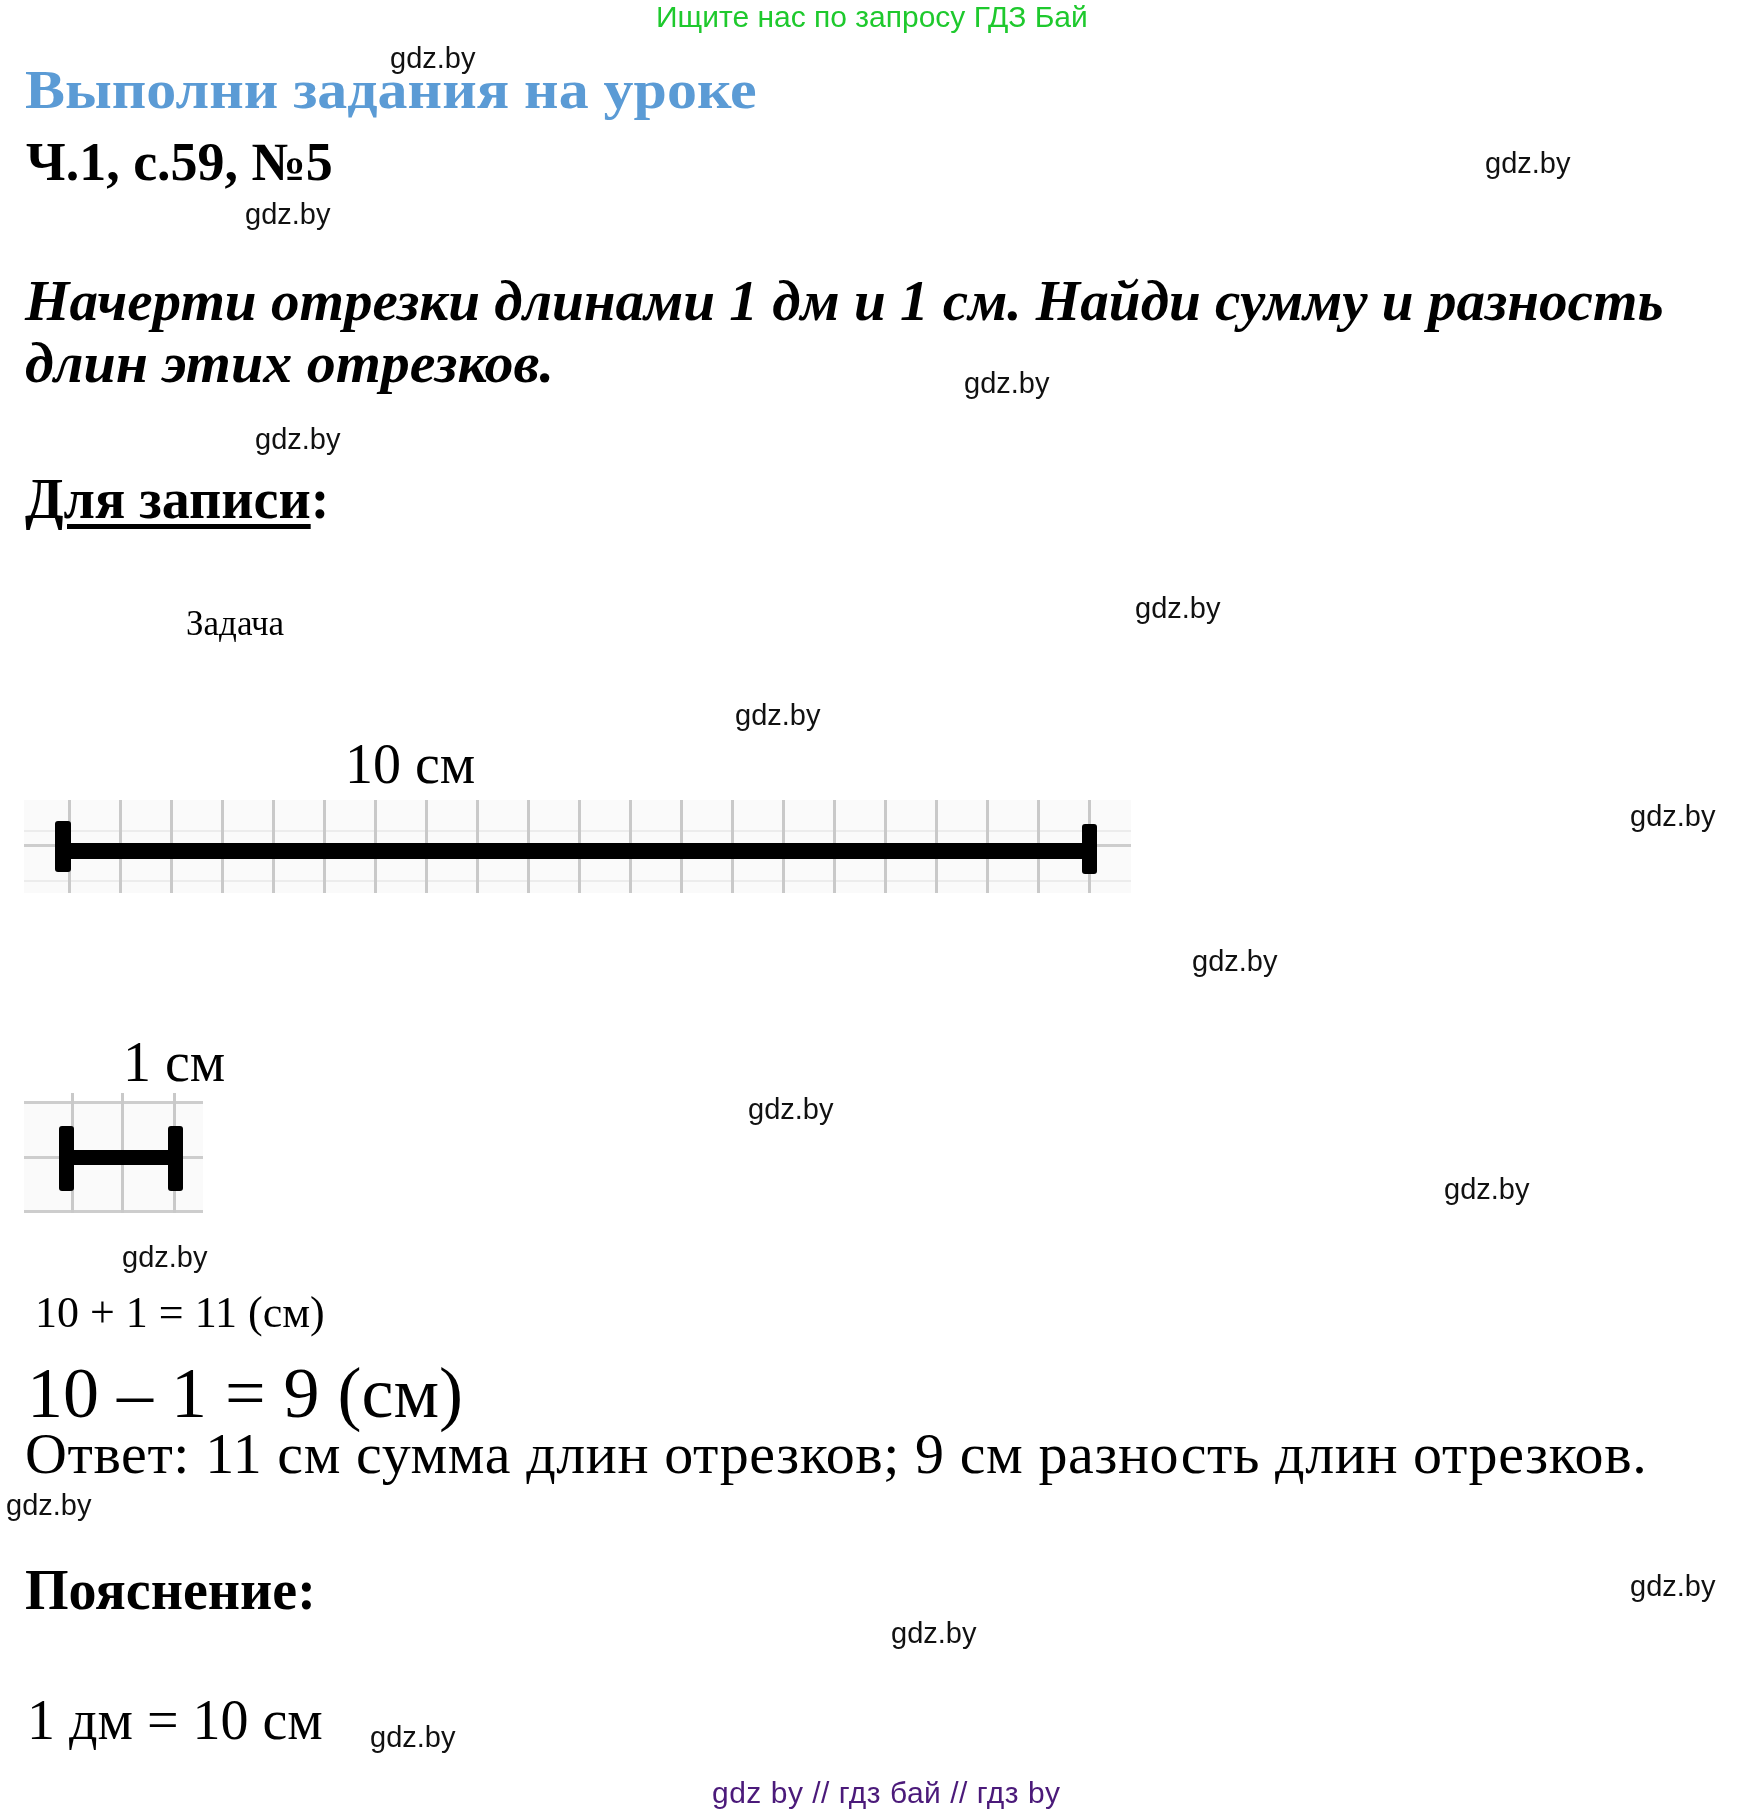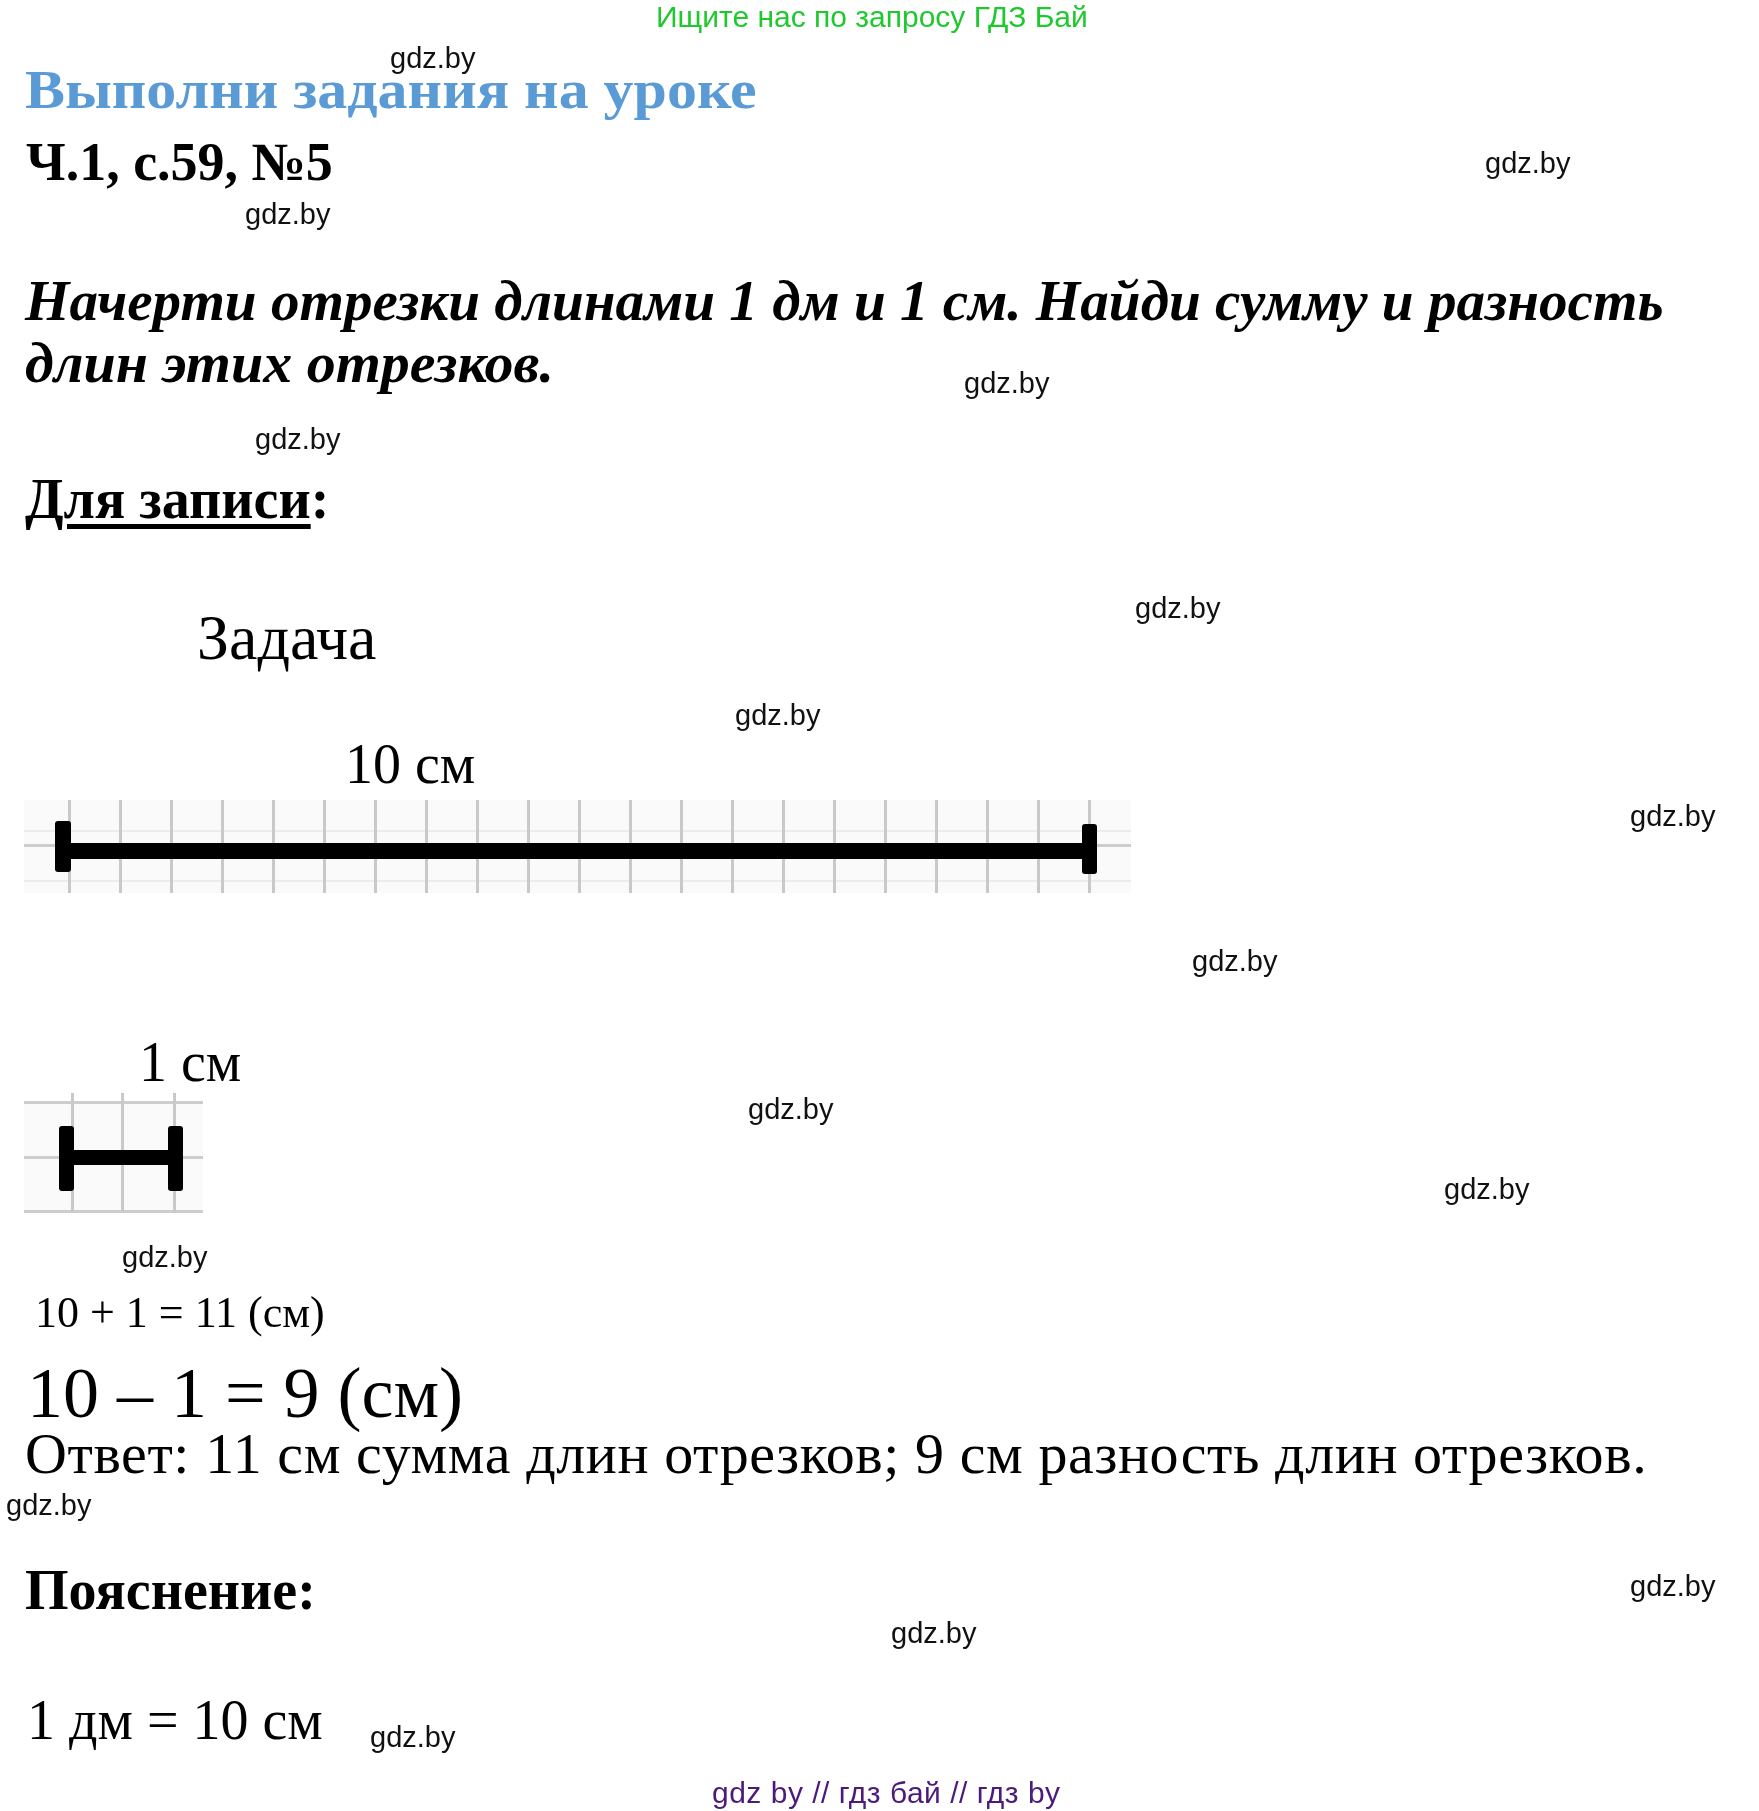--- a/index.html
+++ b/index.html
@@ -48,21 +48,21 @@
 <div class="abs serif heading" style="color:#5b9bd5;">Выполни задания на уроке</div>
 <div class="abs serif ref">Ч.1, с.59, №5</div>
 
 <div class="abs serif task" style="top:272px; transform: scaleX(0.985);">Начерти отрезки длинами 1 дм и 1 см. Найди сумму и разность</div>
 <div class="abs serif task" style="top:334px;">длин этих отрезков.</div>
 
 <div class="abs serif section" style="top:471px;">
   <span class="ul">Для записи</span><span>:</span>
 </div>
 
-<div class="abs serif plain" style="left:197px; top:606px; font-size:64px;">Задача</div>
+<div class="abs serif plain" style="left:186px; top:606px; font-size:35px;">Задача</div>
 
 <div class="abs serif plain" style="left:345px; top:736px;">10 см</div>
 <div class="grid" style="left:24px; top:800px; width:1107px; height:93px;">
   <div class="hline faint" style="left:0; top:30px; width:1107px;"></div>
   <div class="hline" style="left:0; top:44px; width:1107px;"></div>
   <div class="hline faint" style="left:0; top:80px; width:1107px;"></div>
   <div class="vline" style="left:44px; top:0; height:93px;"></div>
   <div class="vline" style="left:95px; top:0; height:93px;"></div>
   <div class="vline" style="left:146px; top:0; height:93px;"></div>
   <div class="vline" style="left:197px; top:0; height:93px;"></div>
@@ -81,21 +81,21 @@
   <div class="vline" style="left:860px; top:0; height:93px;"></div>
   <div class="vline" style="left:911px; top:0; height:93px;"></div>
   <div class="vline" style="left:962px; top:0; height:93px;"></div>
   <div class="vline" style="left:1013px; top:0; height:93px;"></div>
   <div class="vline" style="left:1064px; top:0; height:93px;"></div>
 </div>
 <div class="bar" style="left:62px; top:843px; width:1029px; height:16px;"></div>
 <div class="cap" style="left:55px; top:821px; width:16px; height:51px;"></div>
 <div class="cap" style="left:1082px; top:824px; width:15px; height:50px;"></div>
 
-<div class="abs serif plain" style="left:139px; top:1034px;">1 см</div>
+<div class="abs serif plain" style="left:123px; top:1034px;">1 см</div>
 <div class="grid" style="left:24px; top:1101px; width:179px; height:112px;">
   <div class="hline" style="left:0; top:0; width:179px;"></div>
   <div class="hline" style="left:0; top:55px; width:179px;"></div>
   <div class="hline" style="left:0; top:109px; width:179px;"></div>
   <div class="vline" style="left:47px; top:-8px; height:120px;"></div>
   <div class="vline" style="left:97px; top:-8px; height:120px;"></div>
   <div class="vline" style="left:149px; top:-8px; height:120px;"></div>
 </div>
 <div class="bar" style="left:66px; top:1150px; width:110px; height:15px;"></div>
 <div class="cap" style="left:59px; top:1126px; width:15px; height:65px;"></div>

